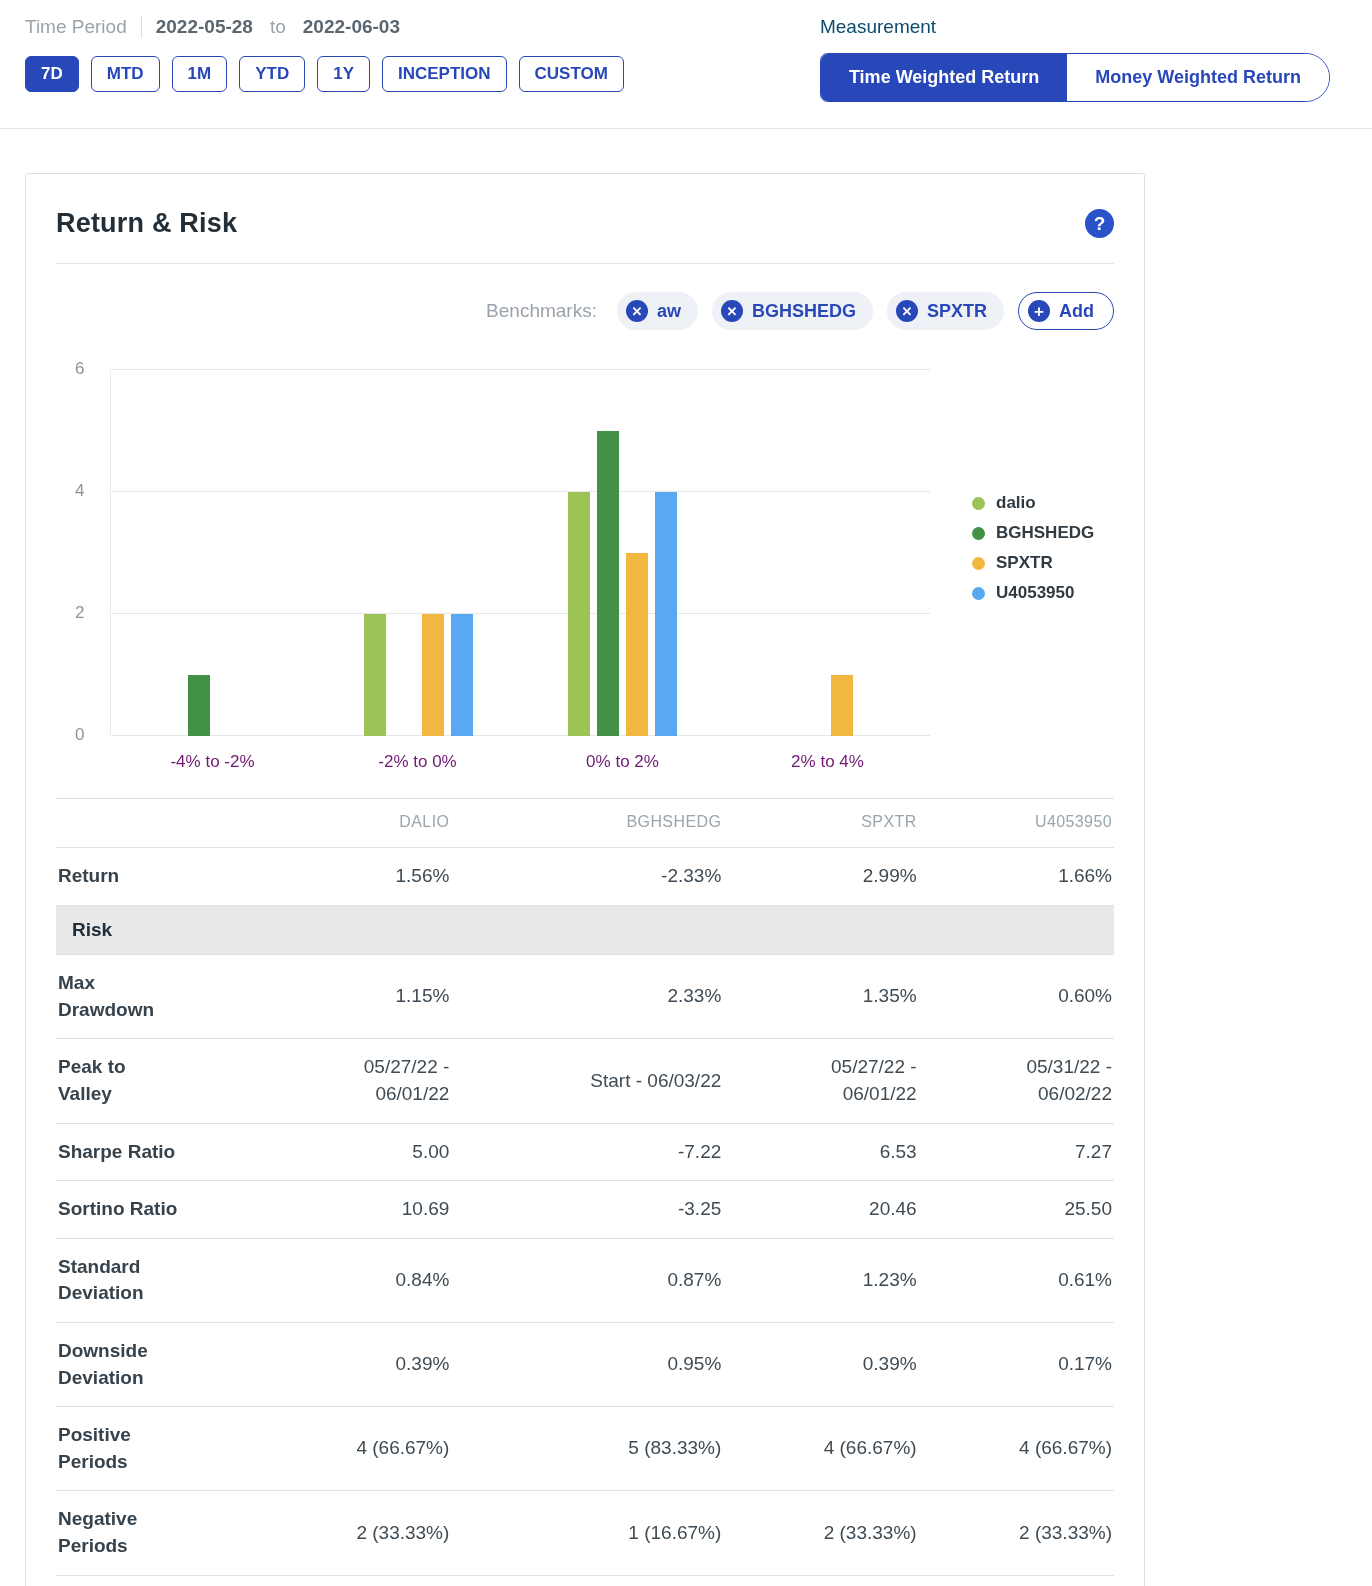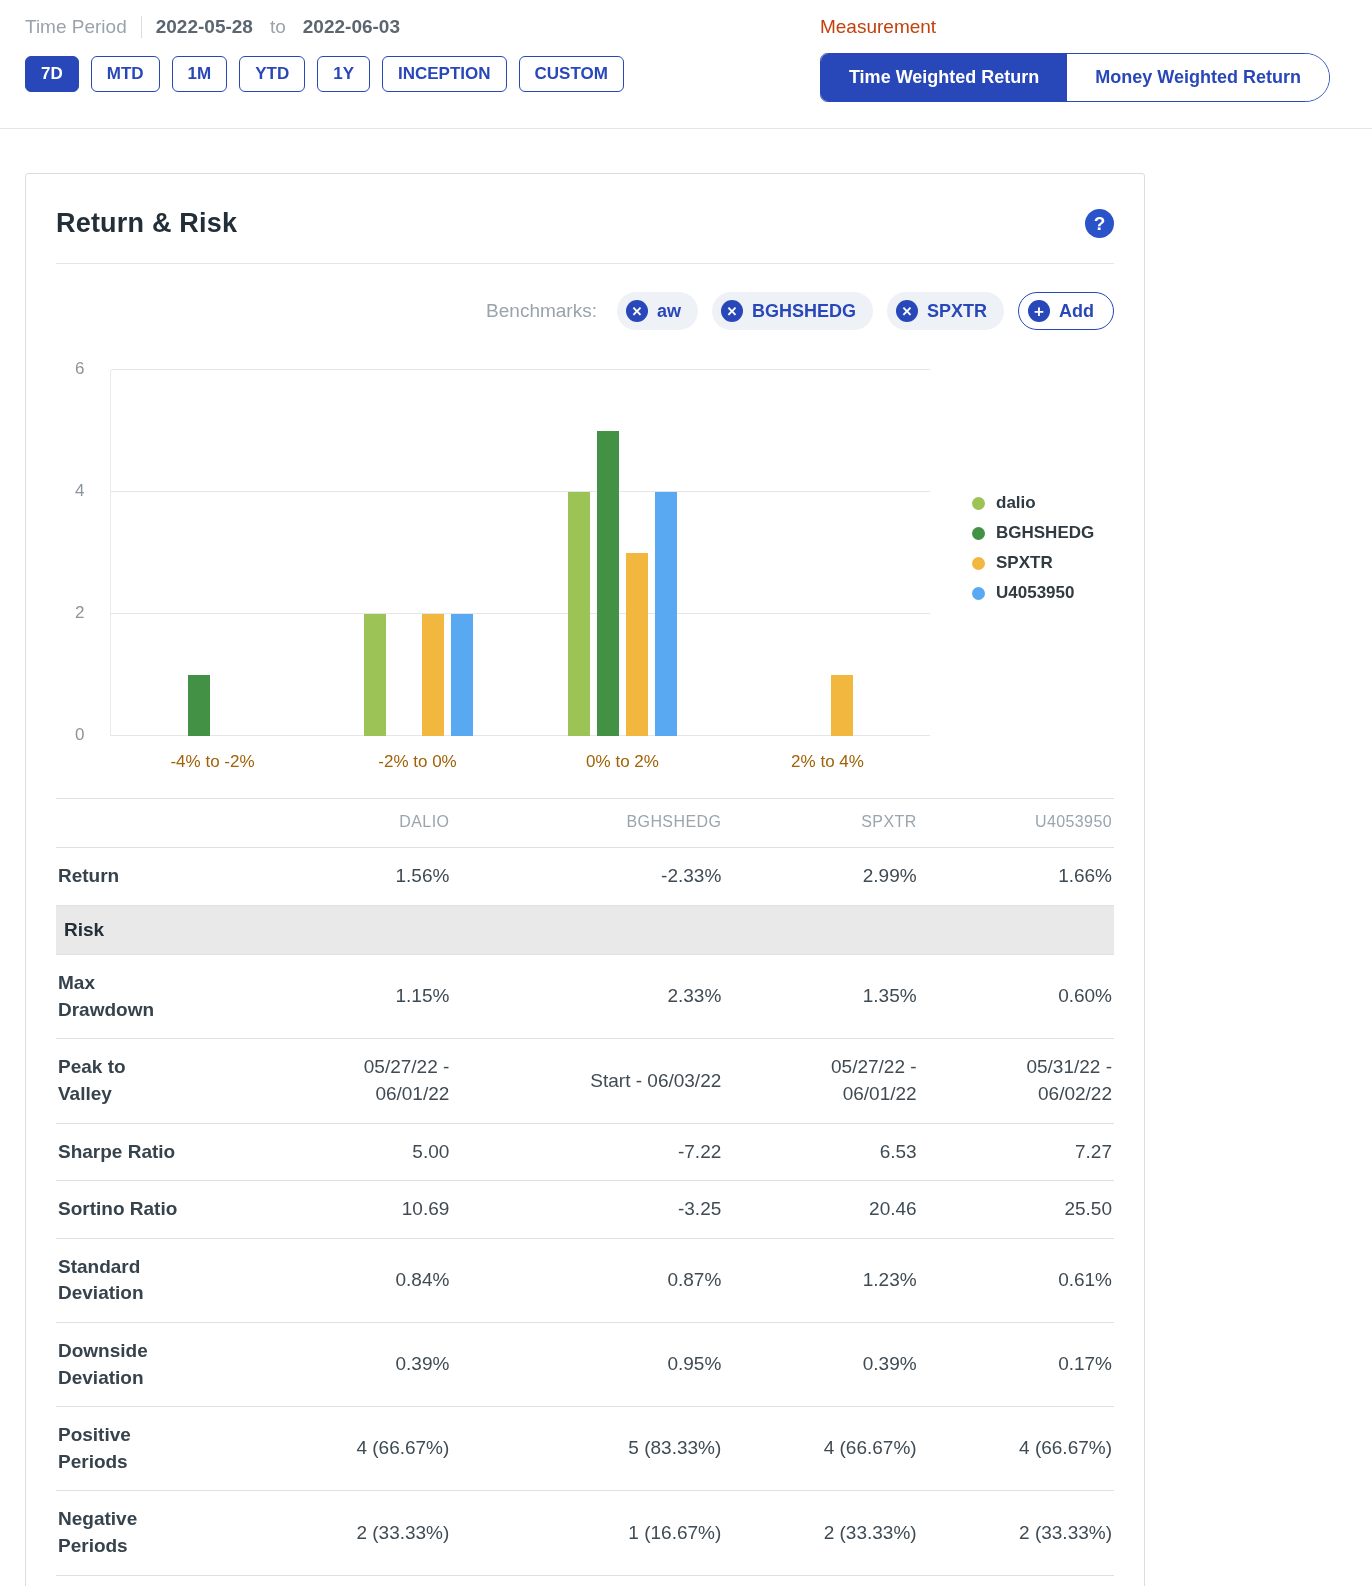--- a/index.html
+++ b/index.html
@@ -19,21 +19,21 @@
   .date-range .date { color: #5b6670; font-weight: 700; }
   .date-range .to { color: #9aa3ab; }
   .vbar { width: 1px; height: 22px; background: #d9dde1; }
   .period-buttons { display: flex; gap: 12px; margin-top: 18px; }
   .pbtn {
     font-size: 17px; font-weight: 700; padding: 7px 15px; border-radius: 6px;
     border: 1px solid #2847b8; background: #fff; color: #2847b8; cursor: pointer;
   }
   .pbtn.active { background: #2847b8; color: #fff; border-color: #2847b8; }
   .topbar-right { display: flex; flex-direction: column; align-items: flex-start; }
-  .measurement-label { font-size: 19px; color: #c2410c; }
+  .measurement-label { font-size: 19px; color: #0c4a6e; }
   .toggle-group {
     display: flex; margin-top: 15px; border: 1px solid #2847b8;
     border-radius: 8px 26px 26px 8px; overflow: hidden; background: #fff;
   }
   .tbtn { font-size: 18px; font-weight: 600; padding: 13px 28px; background: #fff; color: #2847b8; border: none; cursor: pointer; }
   .tbtn.active { background: #2847b8; color: #fff; }
 
   .page-divider { border: none; border-top: 1px solid #e4e7ea; margin-top: 26px; }
 
   
@@ -70,39 +70,39 @@
   
   .chart-area { display: flex; margin-top: 40px; }
   .plot-col { width: 820px; margin-left: 54px; }
   .plot { position: relative; height: 366px; border-left: 1px solid #e8eaec; }
   .gridline { position: absolute; left: 0; right: 0; height: 1px; background: #e4e7ea; }
   .ytick { position: absolute; left: -36px; top: -10px; font-size: 17px; color: #8a949c; }
   .groups { position: absolute; left: 0; right: 0; top: 0; bottom: 0; display: flex; align-items: flex-end; }
   .group { flex: 1; display: flex; justify-content: center; align-items: flex-end; gap: 7px; height: 100%; }
   .bar { width: 22px; }
   .x-labels { display: flex; margin-top: 16px; }
-  .x-label { flex: 1; text-align: center; font-size: 17px; color: #a16207; }
+  .x-label { flex: 1; text-align: center; font-size: 17px; color: #701a75; }
   .legend { margin-left: 42px; align-self: center; display: flex; flex-direction: column; gap: 10px; padding-bottom: 46px; }
   .legend-item { display: flex; align-items: center; gap: 11px; font-size: 17px; font-weight: 700; color: #2f3a42; }
   .legend-dot { width: 13px; height: 13px; border-radius: 50%; flex: 0 0 13px; }
 
   
   .rr-table { width: 100%; border-collapse: collapse; margin-top: 26px; border-bottom: 1px solid #dde1e4; }
   .rr-table th {
     font-size: 16px; font-weight: 400; color: #9aa5ad; text-align: right;
     padding: 14px 2px 16px; border-top: 1px solid #dde1e4; letter-spacing: .4px;
   }
   .rr-table th.first { text-align: left; width: 200px; }
   .rr-table td {
     font-size: 19px; color: #3f4b54; text-align: right; padding: 15px 2px;
     border-top: 1px solid #dde1e4; white-space: pre-line; line-height: 1.4; vertical-align: middle;
   }
   .rr-table td.rowlabel { text-align: left; font-weight: 700; color: #37434c; }
   .rr-table tr.section td {
-    background: #e9e9e9; font-weight: 700; color: #232f38; text-align: left; padding: 11px 8px 11px 8px;
+    background: #e9e9e9; font-weight: 700; color: #232f38; text-align: left; padding: 11px 8px 11px 16px;
   }
 </style>
 </head>
 <body>
 
 <header class="topbar">
   <div class="topbar-left">
     <div class="tp-row">
       <span>Time Period</span>
       <span class="vbar"></span>

